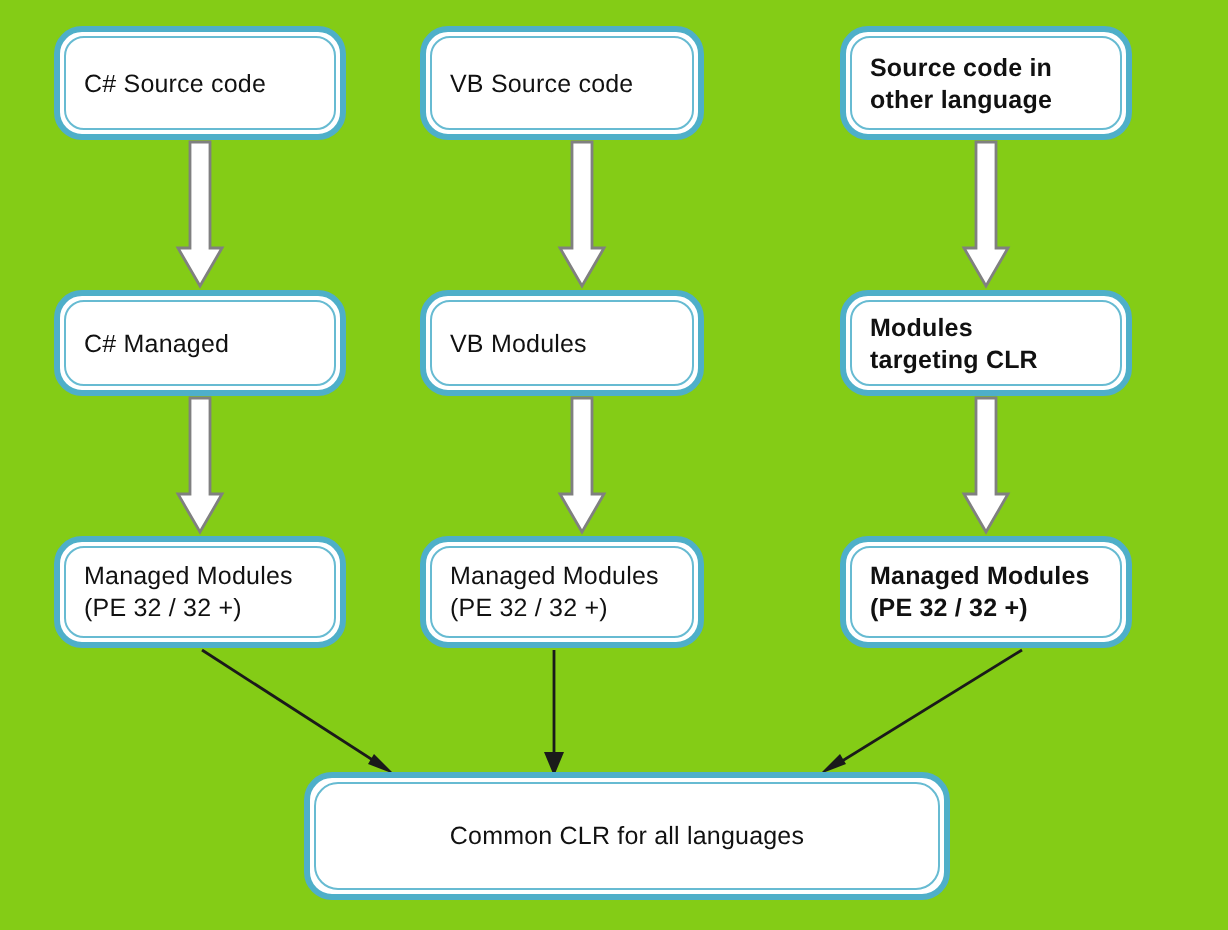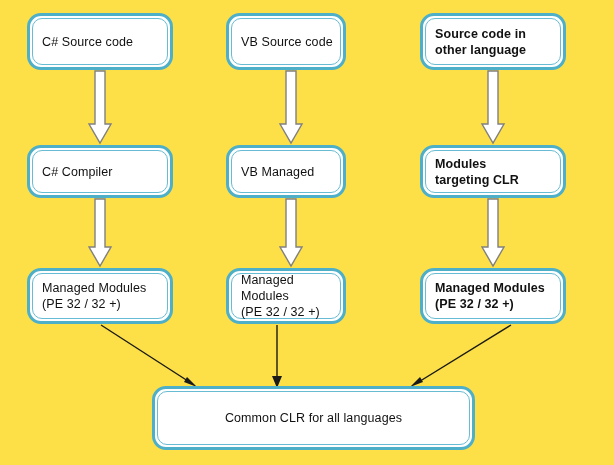--- a/index.html
+++ b/index.html
@@ -10,21 +10,21 @@
   body {
     width: 614px;
     height: 465px;
     font-family: "Liberation Sans", sans-serif;
     overflow: hidden;
   }
   #canvas {
     position: relative;
     width: 614px;
     height: 465px;
-    background: #fde047;
+    background: #84cc16;
   }
   
   .node {
     position: absolute;
     box-sizing: border-box;
     border: 3px solid #4EAFC9;
     border-radius: 14px;
     background: #ffffff;
     padding: 2px;
   }
@@ -49,30 +49,30 @@
   }
   .label-left   { text-align: left;   padding-left: 9px; }
   .label-center { text-align: center; }
 
   
   .r1 { top: 13px;  height: 57px; }
   .r2 { top: 145px; height: 53px; }
   .r3 { top: 268px; height: 56px; }
 
   .c1 { left: 27px;  width: 146px; }
-  .c2 { left: 226px; width: 120px; }
+  .c2 { left: 210px; width: 142px; }
   .c3 { left: 420px; width: 146px; font-weight: bold; }
 
   .clr-box {
     left: 152px;
     top: 386px;
     width: 323px;
     height: 64px;
   }
-  .clr-box .node-inner { justify-content: center; }
+  .clr-box .node-inner { justify-content: center; border-radius: 12px; }
 
   
   #arrows {
     position: absolute;
     left: 0;
     top: 0;
     width: 614px;
     height: 465px;
     pointer-events: none;
   }
@@ -135,27 +135,27 @@
 
   <div class="node r1 c3">
     <div class="node-inner">
       <span class="node-label label-left">Source code in
 other language</span>
     </div>
   </div>
 
   <div class="node r2 c1">
     <div class="node-inner">
-      <span class="node-label label-left">C# Compiler</span>
+      <span class="node-label label-left">C# Managed</span>
     </div>
   </div>
 
   <div class="node r2 c2">
     <div class="node-inner">
-      <span class="node-label label-left">VB Managed</span>
+      <span class="node-label label-left">VB Modules</span>
     </div>
   </div>
 
   <div class="node r2 c3">
     <div class="node-inner">
       <span class="node-label label-left">Modules
 targeting CLR</span>
     </div>
   </div>
 

